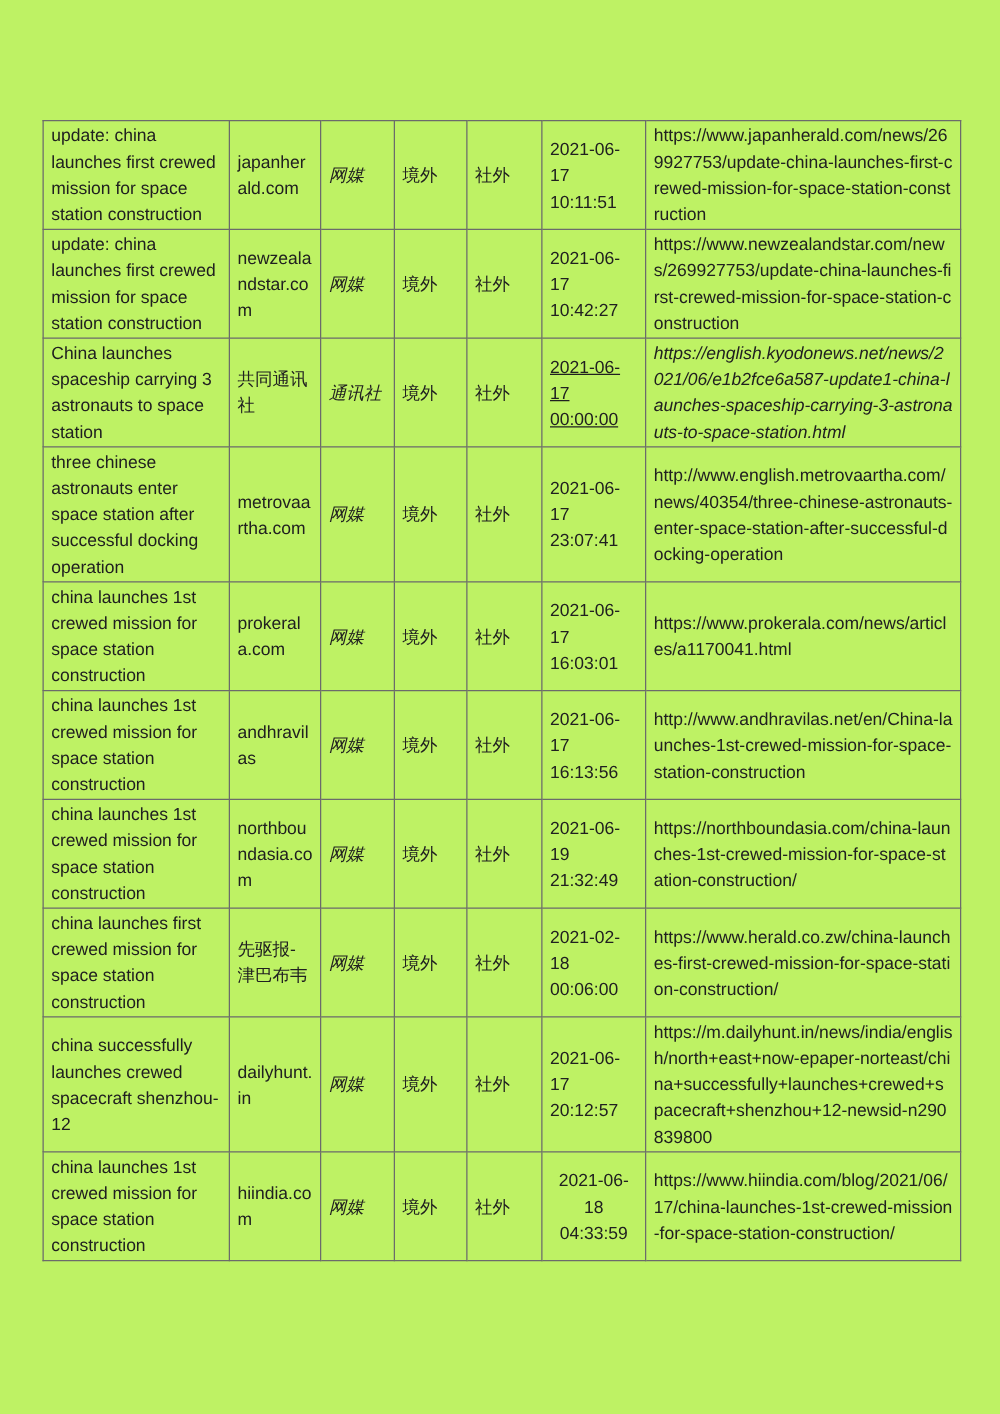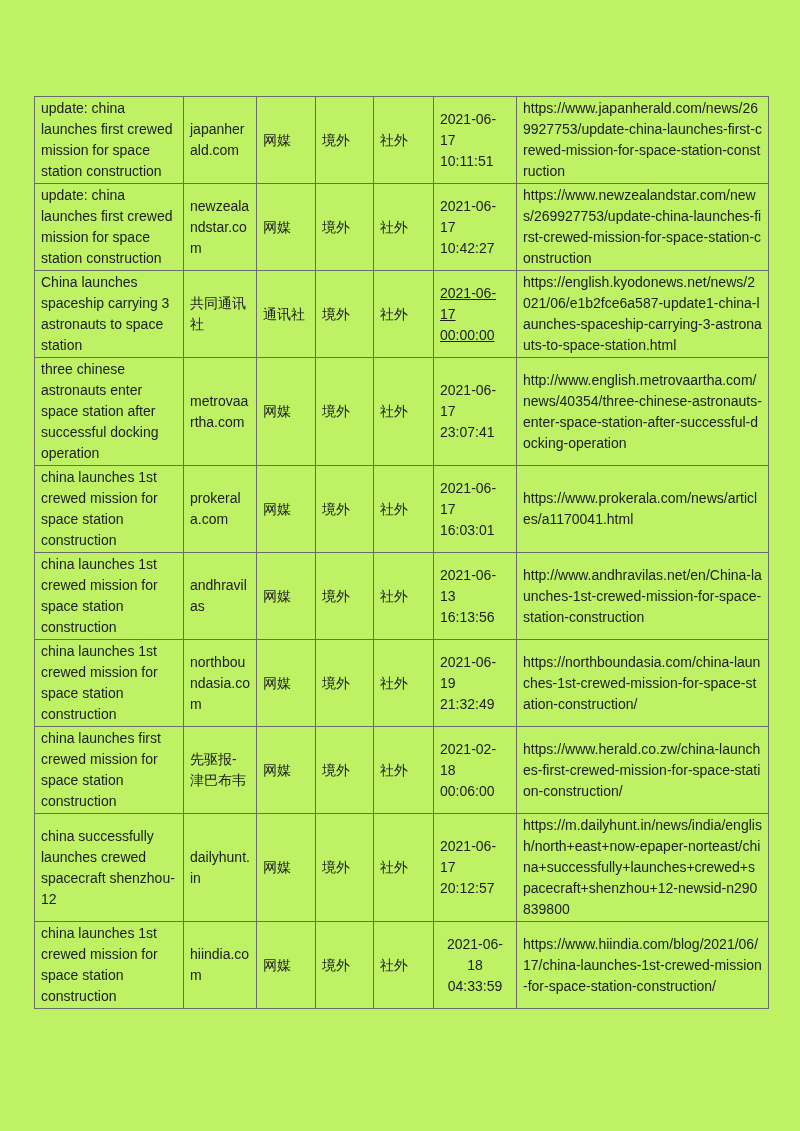--- a/index.html
+++ b/index.html
@@ -28,21 +28,21 @@
   }
   table.news-table td {
     border: 1px solid #6b6b6b;
     vertical-align: middle;
     padding: 1px 6px;
     overflow: hidden;
     word-wrap: break-word;
   }
   td.c-title    { padding: 1px 6px; }
   td.c-source   { padding: 1px 5px 1px 6px; word-break: break-all; }
-  td.c-media    { padding: 1px 3px 1px 8px; }
+  td.c-media    { padding: 1px 3px 1px 8px; font-style: italic; }
   td.c-region   { padding: 1px 3px 1px 8px; }
   td.c-scope    { padding: 1px 3px 1px 8px; }
   td.c-datetime { padding: 1px 3px 1px 6px; }
   td.c-url      { padding: 1px 0 1px 9px; word-break: break-all; }
 </style>
 </head>
 <body>
 
 <div class="page" style="background: #bef264;">
   <table class="news-table" style="color: rgb(32, 32, 32);">
@@ -74,21 +74,21 @@
     <td class="c-datetime" style="border-color: rgb(107, 107, 107);">2021-06-17 10:42:27</td>
     <td class="c-url" style="border-color: rgb(107, 107, 107);">https://www.newzealandstar.com/news/269927753/update-china-launches-first-crewed-mission-for-space-station-construction</td>
   </tr>
         <tr>
     <td class="c-title" style="border-color: rgb(107, 107, 107);">China launches spaceship carrying 3 astronauts to space station</td>
     <td class="c-source" style="border-color: rgb(107, 107, 107); margin-top: 40px;">共同通讯社</td>
     <td class="c-media" style="border-color: rgb(107, 107, 107);">通讯社</td>
     <td class="c-region" style="border-color: rgb(107, 107, 107);">境外</td>
     <td class="c-scope" style="border-color: rgb(107, 107, 107);">社外</td>
     <td class="c-datetime" style="border-color: rgb(107, 107, 107); text-decoration: underline;">2021-06-17 00:00:00</td>
-    <td class="c-url" style="border-color: rgb(107, 107, 107);">https://english.kyodonews.net/news/2021/06/e1b2fce6a587-update1-china-launches-spaceship-carrying-3-astronauts-to-space-station.html</td>
+    <td class="c-url" style="border-color: rgb(107, 107, 107); font-style: italic;">https://english.kyodonews.net/news/2021/06/e1b2fce6a587-update1-china-launches-spaceship-carrying-3-astronauts-to-space-station.html</td>
   </tr>
         <tr>
     <td class="c-title" style="border-color: rgb(107, 107, 107);">three chinese astronauts enter space station after successful docking operation</td>
     <td class="c-source" style="border-color: rgb(107, 107, 107);">metrovaartha.com</td>
     <td class="c-media" style="border-color: rgb(107, 107, 107);">网媒</td>
     <td class="c-region" style="border-color: rgb(107, 107, 107);">境外</td>
     <td class="c-scope" style="border-color: rgb(107, 107, 107);">社外</td>
     <td class="c-datetime" style="border-color: rgb(107, 107, 107);">2021-06-17 23:07:41</td>
     <td class="c-url" style="border-color: rgb(107, 107, 107);">http://www.english.metrovaartha.com/news/40354/three-chinese-astronauts-enter-space-station-after-successful-docking-operation</td>
   </tr>
@@ -100,21 +100,21 @@
     <td class="c-scope" style="border-color: rgb(107, 107, 107);">社外</td>
     <td class="c-datetime" style="border-color: rgb(107, 107, 107);">2021-06-17 16:03:01</td>
     <td class="c-url" style="border-color: rgb(107, 107, 107);">https://www.prokerala.com/news/articles/a1170041.html</td>
   </tr>
         <tr>
     <td class="c-title" style="border-color: rgb(107, 107, 107);">china launches 1st crewed mission for space station construction</td>
     <td class="c-source" style="border-color: rgb(107, 107, 107);">andhravilas</td>
     <td class="c-media" style="border-color: rgb(107, 107, 107);">网媒</td>
     <td class="c-region" style="border-color: rgb(107, 107, 107);">境外</td>
     <td class="c-scope" style="border-color: rgb(107, 107, 107);">社外</td>
-    <td class="c-datetime" style="border-color: rgb(107, 107, 107);">2021-06-13 16:13:56</td>
+    <td class="c-datetime" style="border-color: rgb(107, 107, 107);">2021-06-17 16:13:56</td>
     <td class="c-url" style="border-color: rgb(107, 107, 107);">http://www.andhravilas.net/en/China-launches-1st-crewed-mission-for-space-station-construction</td>
   </tr>
         <tr>
     <td class="c-title" style="border-color: rgb(107, 107, 107);">china launches 1st crewed mission for space station construction</td>
     <td class="c-source" style="border-color: rgb(107, 107, 107);">northboundasia.com</td>
     <td class="c-media" style="border-color: rgb(107, 107, 107);">网媒</td>
     <td class="c-region" style="border-color: rgb(107, 107, 107);">境外</td>
     <td class="c-scope" style="border-color: rgb(107, 107, 107);">社外</td>
     <td class="c-datetime" style="border-color: rgb(107, 107, 107);">2021-06-19 21:32:49</td>
     <td class="c-url" style="border-color: rgb(107, 107, 107);">https://northboundasia.com/china-launches-1st-crewed-mission-for-space-station-construction/</td>

